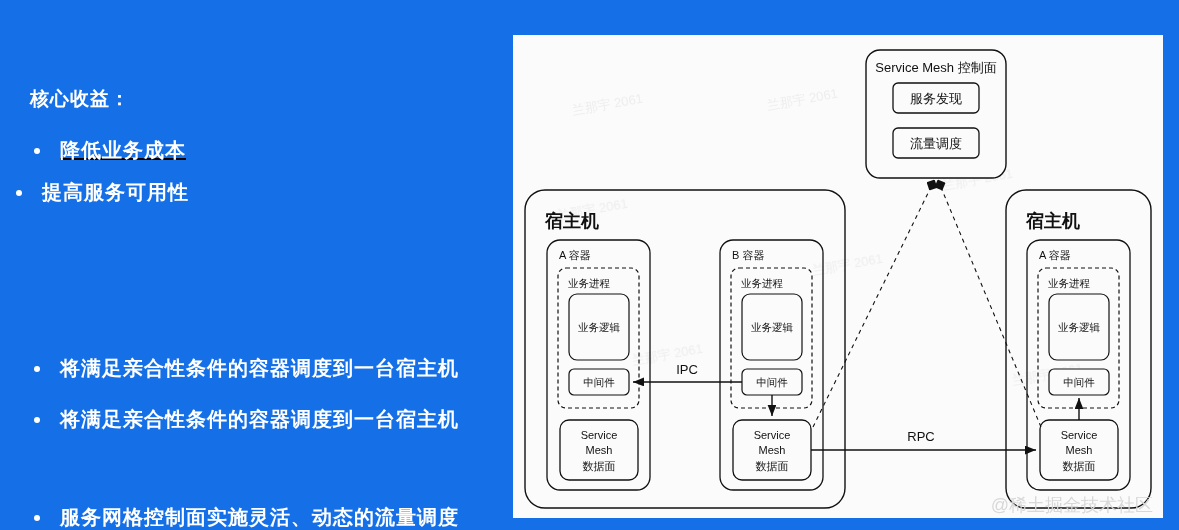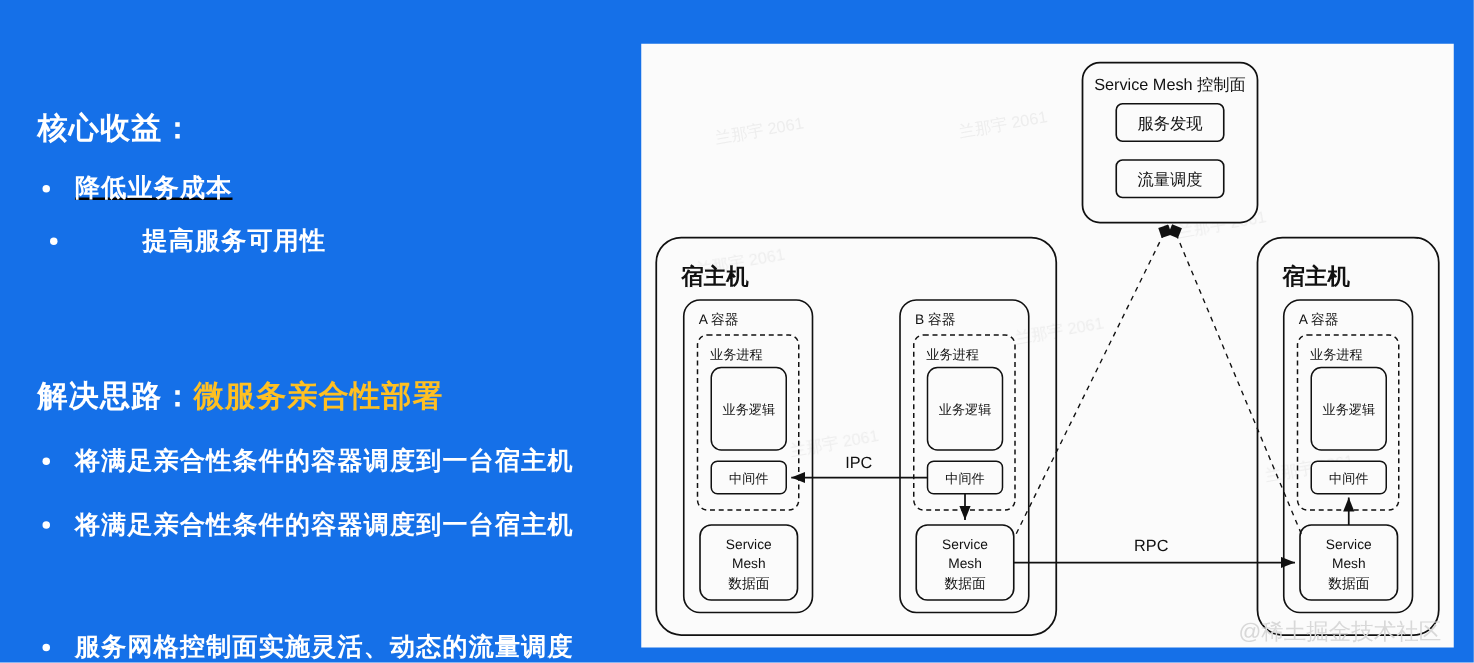--- a/index.html
+++ b/index.html
@@ -24,21 +24,21 @@
   #left-col {
     position: absolute;
     left: 0;
     top: 0;
     width: 500px;
     height: 530px;
   }
   .heading {
     position: absolute;
     color: #ffffff;
-    font-size: 24px;
+    font-size: 19px;
     font-weight: 700;
     letter-spacing: 1px;
     white-space: nowrap;
   }
   .heading .accent {
     color: #ffc022;
   }
   .bullet-row {
     position: absolute;
     display: flex;
@@ -101,28 +101,25 @@
 
     <div class="heading" style="left:30px; top:86px;">
       <span>核心收益：</span>
     </div>
 
     <div class="bullet-row" style="left:34px; top:137px;text-decoration:underline;">
       <span class="bullet-dot"></span>
       <span class="bullet-text">降低业务成本</span>
     </div>
 
-    <div class="bullet-row" style="left:40px; top:179px;gap:48px;">
+    <div class="bullet-row" style="left:16px; top:179px;">
       <span class="bullet-dot"></span>
       <span class="bullet-text">提高服务可用性</span>
     </div>
 
-    <div class="heading" style="left:30px; top:301px;">
-      <span>解决思路：</span><span class="accent">微服务亲合性部署</span>
-    </div>
 
     <div class="bullet-row" style="left:34px; top:355px;">
       <span class="bullet-dot"></span>
       <span class="bullet-text">将满足亲合性条件的容器调度到一台宿主机</span>
     </div>
 
     <div class="bullet-row" style="left:34px; top:406px;">
       <span class="bullet-dot"></span>
       <span class="bullet-text">将满足亲合性条件的容器调度到一台宿主机</span>
     </div>

